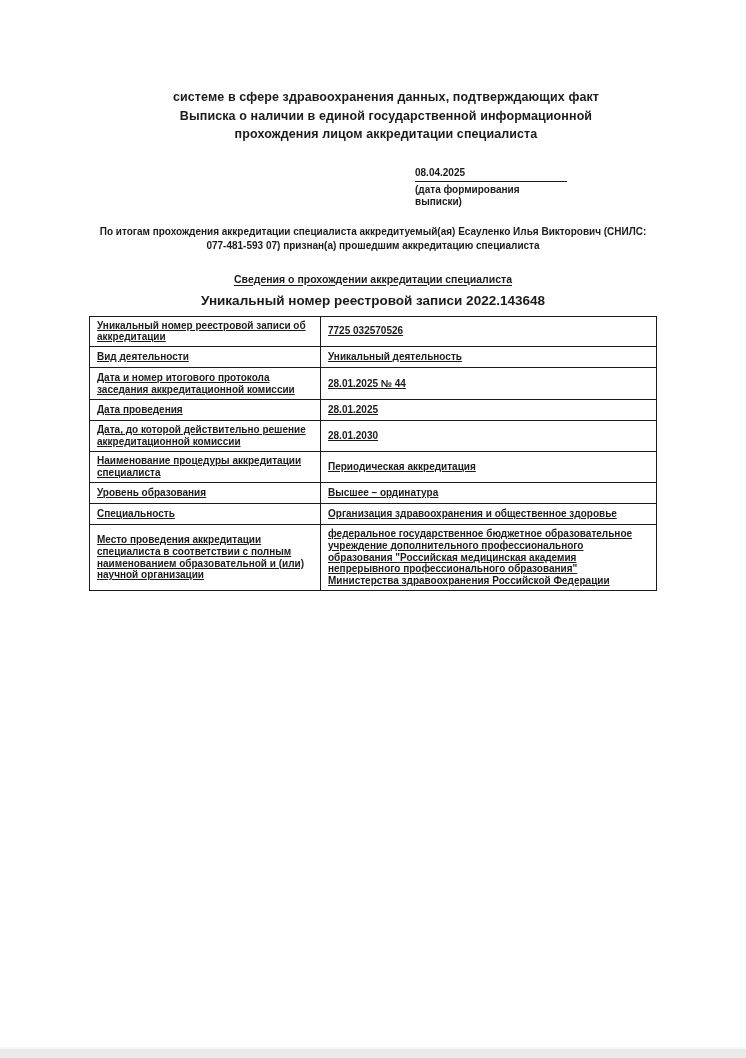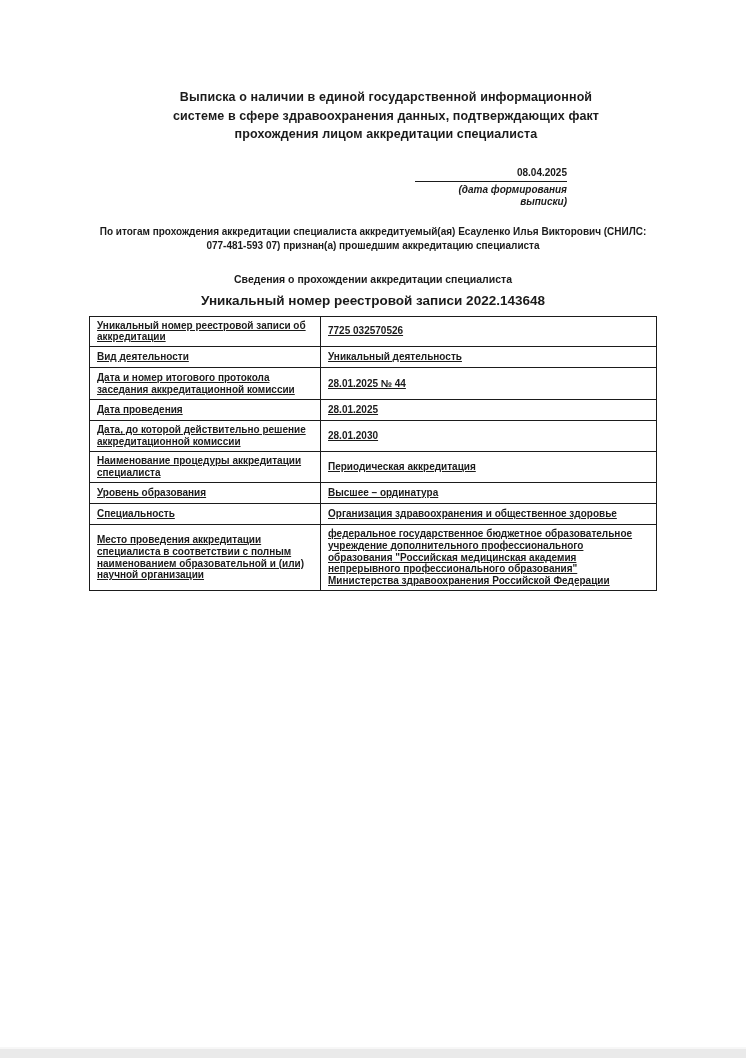--- a/index.html
+++ b/index.html
@@ -20,43 +20,44 @@
     font-size: 12.5px;
     line-height: 18.5px;
     margin-left: 26px;
     letter-spacing: 0.1px;
   }
   .title span { display: block; }
 
   .date-block {
     width: 152px;
     margin: 23px 179px 0 auto;
-    text-align: right;
+    text-align: left;
     font-size: 10px;
     line-height: 12px;
   }
   .date-value {
     display: block;
     padding-bottom: 2px;
     border-bottom: 1.6px solid #1b1b1b;
   }
-  .date-caption { display: block; padding-top: 2px; font-style: italic; }
+  .date-caption { display: block; padding-top: 2px; }
 
   .intro {
     margin: 17px auto 12px;
     width: 566px;
     text-align: center;
     font-size: 10px;
     line-height: 14px;
   }
 
   .section-heading {
     margin-top: 20px;
     text-align: center;
     font-size: 10.5px;
+    text-decoration: underline;
     text-underline-offset: 2px;
   }
 
   .registry-heading {
     margin-top: 8px;
     text-align: center;
     font-size: 13.5px;
   }
 
   table.acc-table {
@@ -87,22 +88,22 @@
     background: #eaeaea;
     border-top: 2px solid #f7f7f7;
   }
 </style>
 </head>
 <body>
 
 <div class="doc">
 
   <div class="title">
+    <span>системе в сфере здравоохранения данных, подтверждающих факт</span>
     <span>Выписка о наличии в единой государственной информационной</span>
-    <span>системе в сфере здравоохранения данных, подтверждающих факт</span>
     <span>прохождения лицом аккредитации специалиста</span>
   </div>
 
   <div class="date-block">
     <span class="date-value">08.04.2025</span>
     <span class="date-caption">(дата формирования выписки)</span>
   </div>
 
   <div class="intro">По итогам прохождения аккредитации специалиста аккредитуемый(ая) Есауленко Илья Викторович (СНИЛС: 077-481-593 07) признан(а) прошедшим аккредитацию специалиста</div>
 

